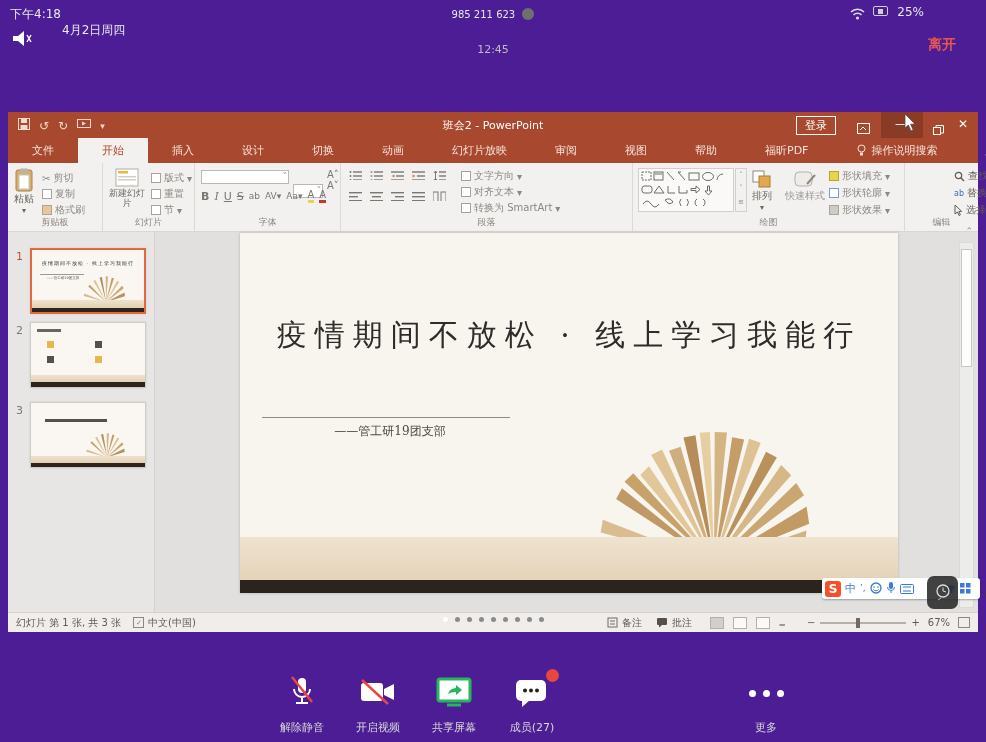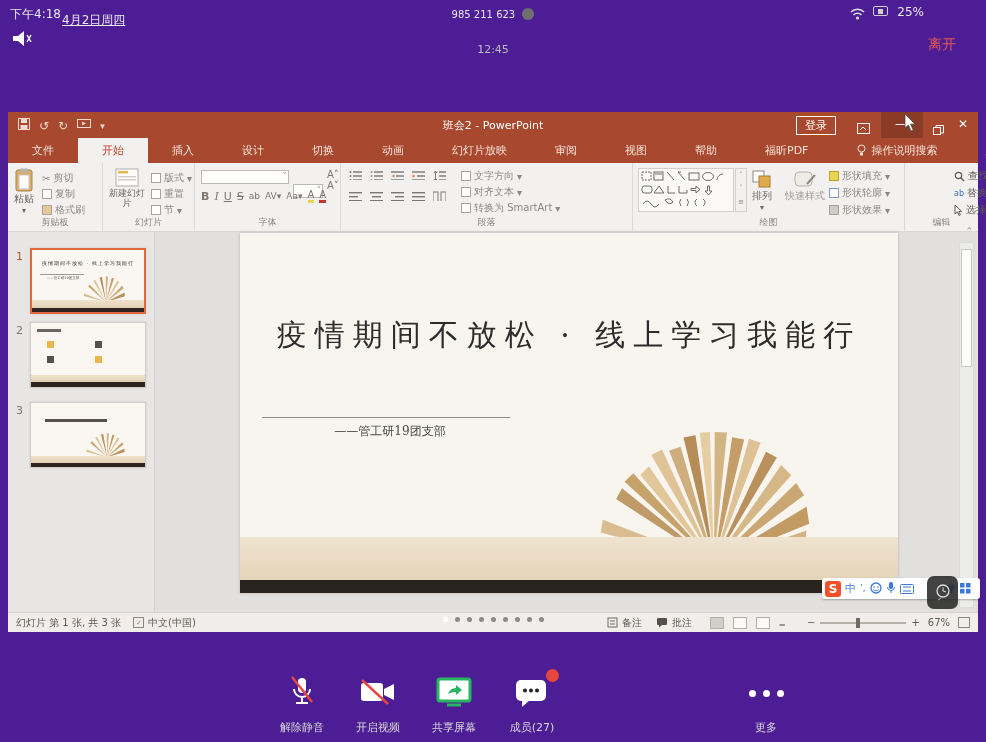--- a/index.html
+++ b/index.html
@@ -72,21 +72,21 @@
   .sg-logo{width:16px;height:16px;background:#f4502a;color:#fff;border-radius:3px;font-weight:bold;font-size:12px;text-align:center;line-height:16px;}
   .sg-it{color:#3b78d8;font-size:11px;line-height:1;}
   .assistive{position:absolute;left:927px;top:576px;width:31px;height:33px;background:rgba(40,40,40,.88);border-radius:7px;display:flex;align-items:center;justify-content:center;}
 </style>
 </head>
 <body>
 
 <div class="screen">
 
   <div class="abs ios-txt" style="left:10px;top:6px;">下午4:18</div>
-  <div class="abs ios-txt" style="left:62px;top:12px;text-decoration:underline;">4月2日周四</div>
+  <div class="abs ios-txt" style="left:62px;top:22px;">4月2日周四</div>
   <div class="abs" style="left:12px;top:30px;">
     <svg width="22" height="17">
         <polygon points="1,6 6,6 12,1 12,16 6,11 1,11" fill="#fff"></polygon>
         <path d="M15,5 l4,7 M15,12 l4,-7" stroke="#fff" stroke-width="1.4"></path>
       </svg>
   </div>
   <div class="abs ios-txt" style="left:0;right:0;top:8px;text-align:center;font-size:10px;">
     <span>985 211 623</span>
     <span style="display:inline-block;width:12px;height:12px;border-radius:50%;background:#6f6f6f;vertical-align:-2px;margin-left:4px;"></span>
   </div>
@@ -96,21 +96,21 @@
         <path d="M2,5 a9,9 0 0 1 13,0" stroke="#dcdcdc" stroke-width="1.6" fill="none"></path>
         <path d="M4.5,8 a5.5,5.5 0 0 1 8,0" stroke="#dcdcdc" stroke-width="1.6" fill="none"></path>
         <circle cx="8.5" cy="11" r="1.6" fill="#dcdcdc"></circle>
       </svg>
   </div>
   <div class="abs" style="right:98px;top:6px;width:15px;height:10px;border:1px solid #cfcfcf;border-radius:2px;">
       <span style="display:block;width:5px;height:5px;background:#cfcfcf;margin:1.5px auto;"></span>
     </div>
   <div class="abs ios-txt" style="right:62px;top:5px;">25%</div>
 
-  <div class="abs leave" style="right:30px;top:36px;">离开</div>
+  <div class="abs leave" style="right:30px;top:36px;font-weight:bold;">离开</div>
 
   <div class="ppt">
 
     <div class="ttl">
       <div class="qat abs" style="left:10px;top:6px;">
         <span><svg width="12" height="12">
               <rect x="0.5" y="0.5" width="11" height="11" fill="none" stroke="#f3d9cf"></rect>
               <rect x="3" y="1" width="6" height="4" fill="#f3d9cf"></rect>
               <rect x="2.5" y="7" width="7" height="4" fill="#f3d9cf"></rect>
             </svg></span>

